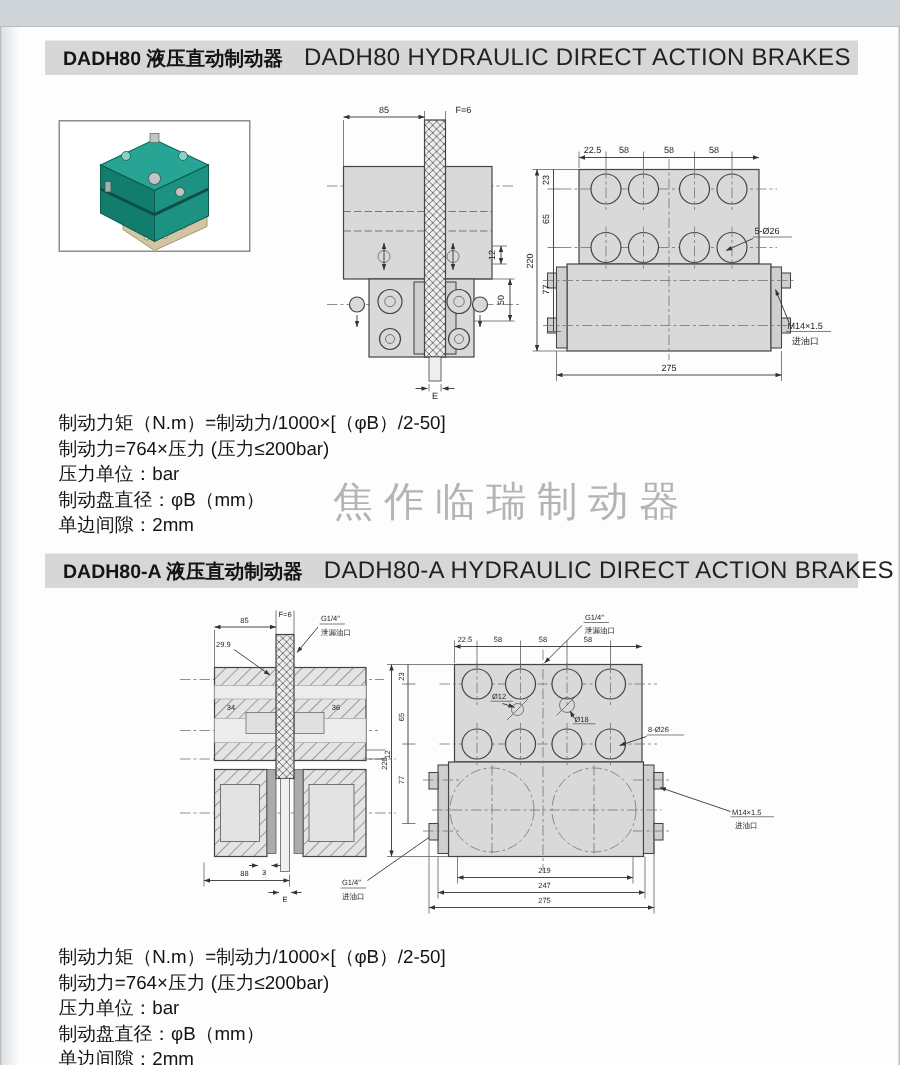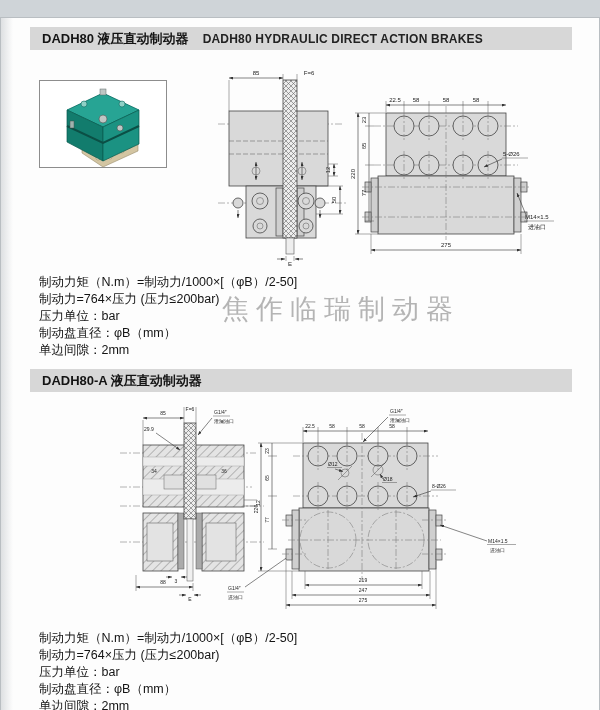--- a/index.html
+++ b/index.html
@@ -2,24 +2,24 @@
 <html><head>
 <meta charset="utf-8">
 <style>
   html,body{margin:0;padding:0;}
   body{background:#cfd4d8;font-family:"Liberation Sans",sans-serif;}
   .page{position:relative;width:600px;height:710px;margin:17px auto;background:#fdfdfd;border:1px solid #b9bec2;box-sizing:border-box;overflow:hidden;}
   .page::before{content:"";position:absolute;left:0;top:0;width:12px;height:100%;background:linear-gradient(to right,rgba(110,120,130,.22),rgba(110,120,130,0));pointer-events:none;}
   .page::after{content:"";position:absolute;left:0;bottom:0;width:100%;height:8px;background:linear-gradient(to top,rgba(110,125,140,.18),rgba(110,125,140,0));pointer-events:none;}
   .hbar{position:absolute;left:29px;width:542px;height:23px;background:#d7d7d7;display:flex;align-items:center;gap:14px;padding-left:12px;box-sizing:border-box;}
   .hbar .cn{font-size:13px;font-weight:bold;color:#141414;white-space:nowrap;}
-  .hbar .en{font-size:12px;font-weight:bold;color:#222;white-space:nowrap;letter-spacing:.2px;}
+  .hbar .en{font-size:16px;font-weight:normal;color:#222;white-space:nowrap;letter-spacing:.2px;}
   .specs{position:absolute;left:38px;color:#141414;}
   .specs div{font-size:12.5px;font-weight:400;line-height:17px;white-space:nowrap;}
-  .wm{position:absolute;left:221px;top:273px;font-size:27px;color:#a3a3a3;letter-spacing:7px;font-family:"DejaVu Serif",serif;opacity:.8;white-space:nowrap;}
+  .wm{position:absolute;left:221px;top:298px;font-size:27px;color:#a3a3a3;letter-spacing:7px;font-family:"DejaVu Serif",serif;opacity:.8;white-space:nowrap;}
   .photo{position:absolute;left:38px;top:62px;width:128px;height:88px;background:#ffffff;border:1px solid #8d8d8d;box-sizing:border-box;}
   .fig{position:absolute;}
   svg text{font-family:"Liberation Sans",sans-serif;fill:#1d1d1d;}
   .dim{font-size:6px;}
   .dim5{font-size:5px;}
   .dl{stroke:#333;stroke-width:.6;fill:none;}
   .xl{stroke:#555;stroke-width:.5;fill:none;}
   .cl{stroke:#777;stroke-width:.55;fill:none;stroke-dasharray:7 2 2 2;}
   .bod{fill:#d9d9d9;stroke:#444;stroke-width:.8;}
   .bod2{fill:#cfcfcf;stroke:#444;stroke-width:.7;}
@@ -196,20 +196,21 @@
     <div>制动力=764×压力 (压力≤200bar)</div>
     <div>压力单位：bar</div>
     <div>制动盘直径：φB（mm）</div>
     <div>单边间隙：2mm</div>
   </div>
 
   <div class="wm">焦作临瑞制动器</div>
 
   <div class="hbar" style="top:351px;">
     <span class="cn">DADH80-A 液压直动制动器</span>
+    <span class="en">DADH80-A HYDRAULIC DIRECT ACTION BRAKES</span>
   </div>
 
   <div class="fig" style="left:115px;top:385px;width:405px;height:220px;">
     <svg width="405" height="220" viewBox="0 0 405 220">
       <defs>
         <pattern id="h2" width="6" height="6" patternTransform="rotate(45)" patternUnits="userSpaceOnUse">
           <rect width="6" height="6" fill="#e4e4e4"></rect>
           <line x1="0" y1="0" x2="0" y2="6" stroke="#808080" stroke-width="1"></line>
         </pattern>
         <pattern id="x2" width="5" height="5" patternUnits="userSpaceOnUse">

